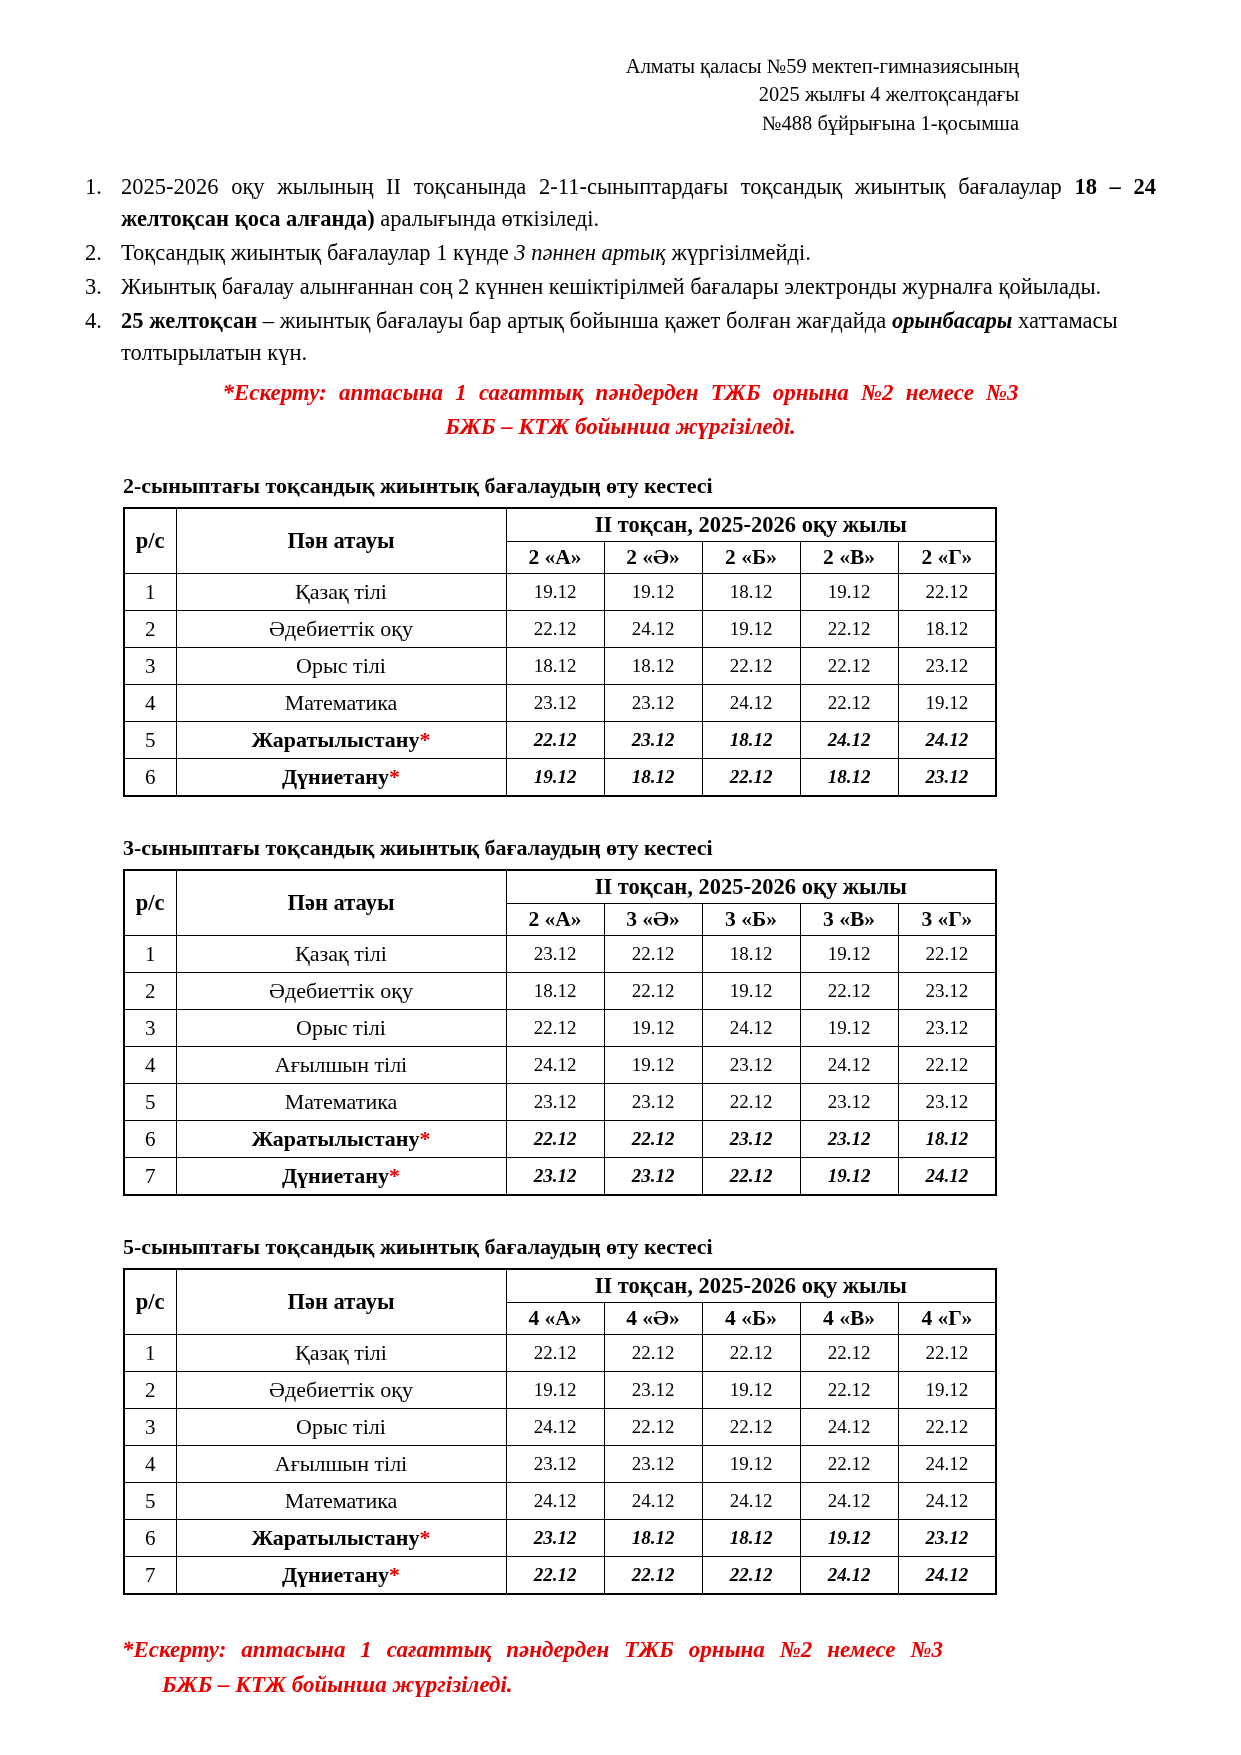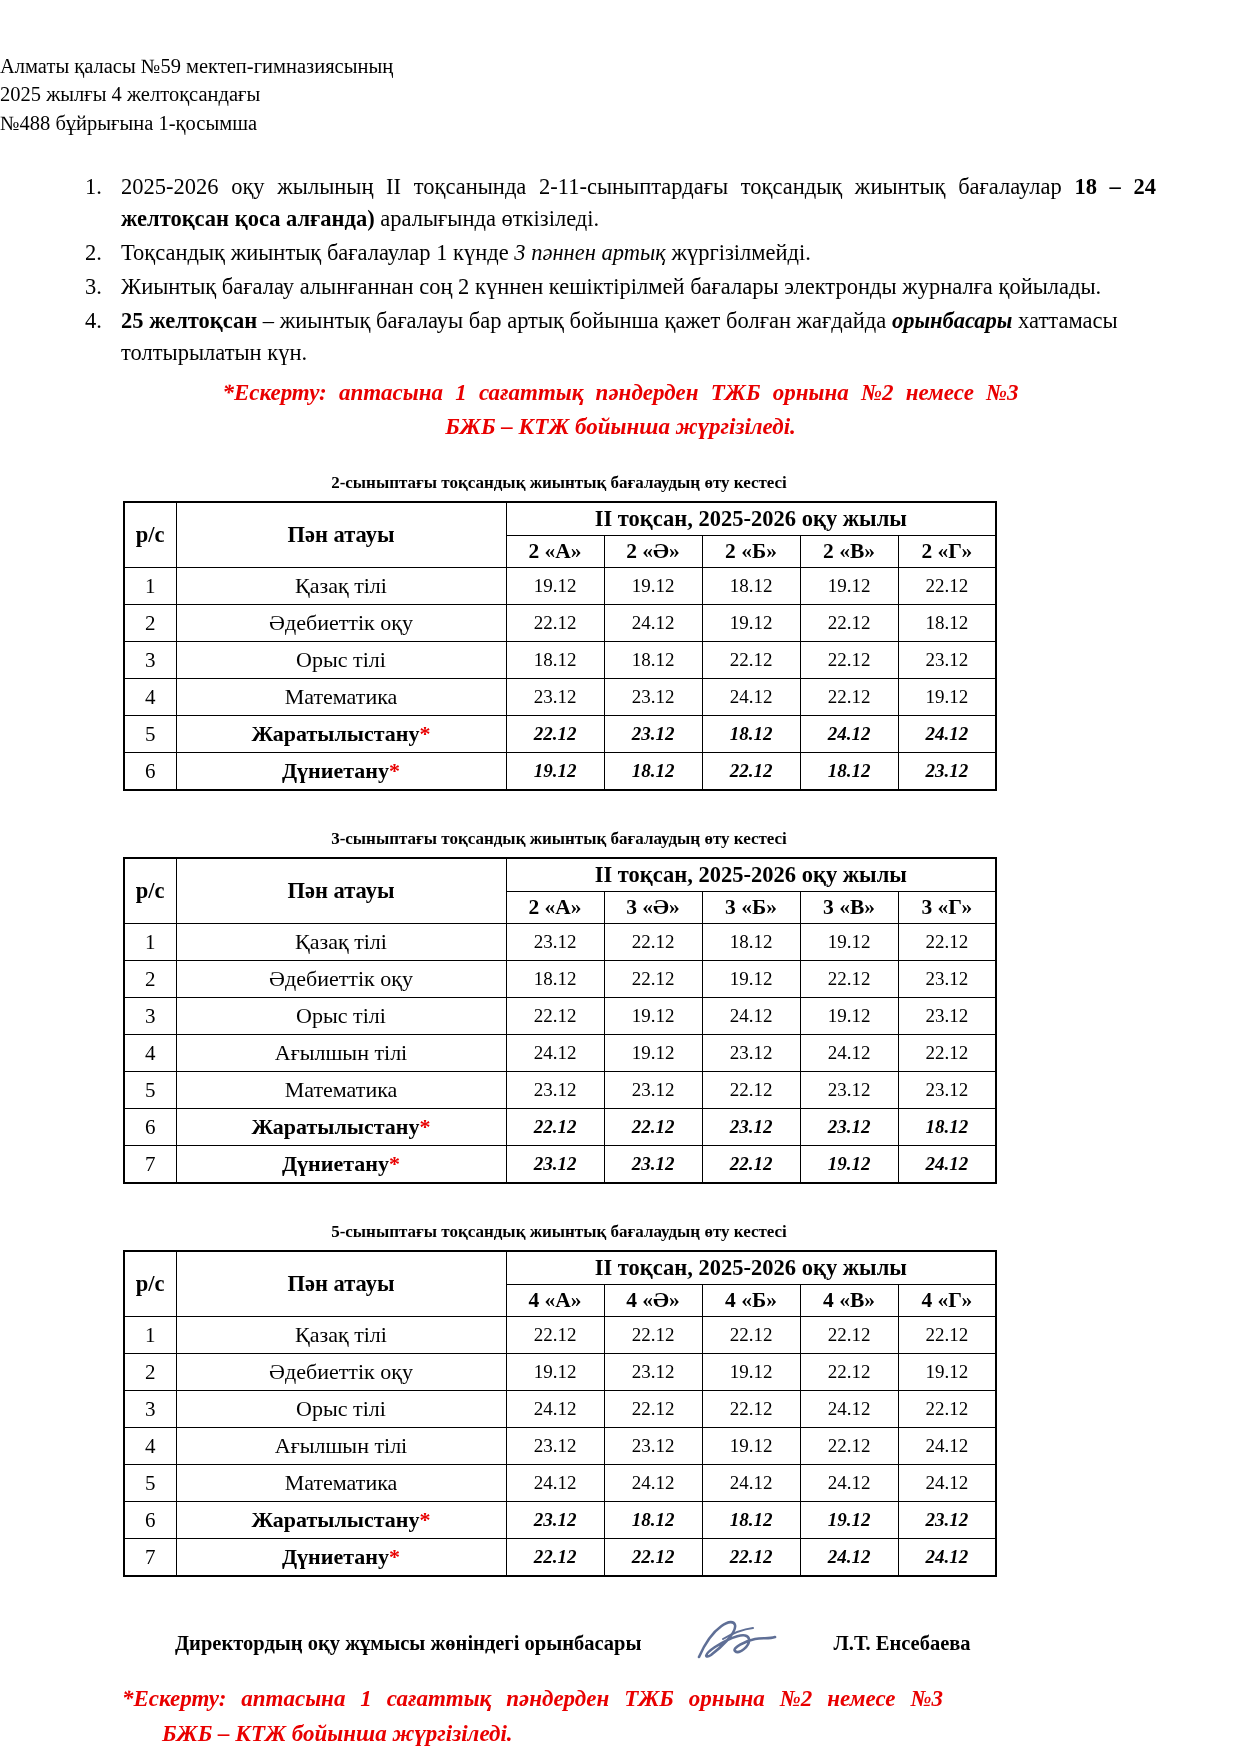--- a/index.html
+++ b/index.html
@@ -7,21 +7,21 @@
     position:relative;
     width:1241px;
     min-height:1755px;
     background:#ffffff;
     color:#000;
     font-family:"Liberation Serif","DejaVu Serif",serif;
     box-sizing:border-box;
     padding:52px 0 30px 0;
   }
   .letterhead{
-    text-align:left;
+    text-align:right;
     padding-right:222px;
     font-size:20.5px;
     line-height:1.38;
   }
   .content{
     margin:34px 85px 0 85px; 
   }
   .list-item{
     display:flex;
     font-size:22.5px;
@@ -41,23 +41,22 @@
     font-style:italic;
     font-size:23px;
     line-height:1.45;
     margin-top:8px;
   }
   .red-note .line1{text-align:center;word-spacing:0.28em;}
   .red-note .line2{text-align:center;}
   .tables-wrap{margin:30px 0 0 123px;width:872px;}
   .table-section{margin-bottom:38px;}
   .table-title{
-    text-align:center;
     font-weight:bold;
-    font-size:17px;
+    font-size:22px;
     margin-bottom:8px;
   }
   table.sched{
     border-collapse:collapse;
     width:872px;
     table-layout:fixed;
     border:2.5px solid #000;
   }
   table.sched th, table.sched td{
     border:1.5px solid #000;
@@ -396,29 +395,19 @@
               <td class="date-cell">22.12</td>
               <td class="date-cell">22.12</td>
               <td class="date-cell">24.12</td>
               <td class="date-cell">24.12</td>
             </tr>
           </tbody>
         </table>
       </div>
     </div>
 
-  <div class="footer-row">
-    <span>Директордың оқу жұмысы жөніндегі орынбасары</span>
-    <span class="sig">
-      <svg width="92" height="52" viewBox="0 0 92 52" xmlns="http://www.w3.org/2000/svg">
-        <path d="M10 42 C 24 10, 44 2, 46 10 C 48 18, 30 34, 22 40 C 16 44, 14 40, 26 32 C 42 22, 58 16, 60 24 C 61 31, 50 40, 46 36 C 43 33, 56 26, 66 24 C 74 22.5, 80 24, 86 22" fill="none" stroke="#5f6f96" stroke-width="2.6" stroke-linecap="round"></path>
-        <path d="M34 24 C 44 18, 56 14, 64 13" fill="none" stroke="#5f6f96" stroke-width="2" stroke-linecap="round"></path>
-      </svg>
-    </span>
-    <span>Л.Т. Енсебаева</span>
-  </div>
 
   <div class="footer-note red-note-colored" style="color: rgb(233, 0, 0);">
     <div class="line1">*Ескерту:  аптасына  1 сағаттық  пәндерден  ТЖБ  орнына  №2 немесе №3</div>
     <div class="line2">БЖБ – КТЖ бойынша жүргізіледі.</div>
   </div>
 
 </div>
 
 </body></html>

